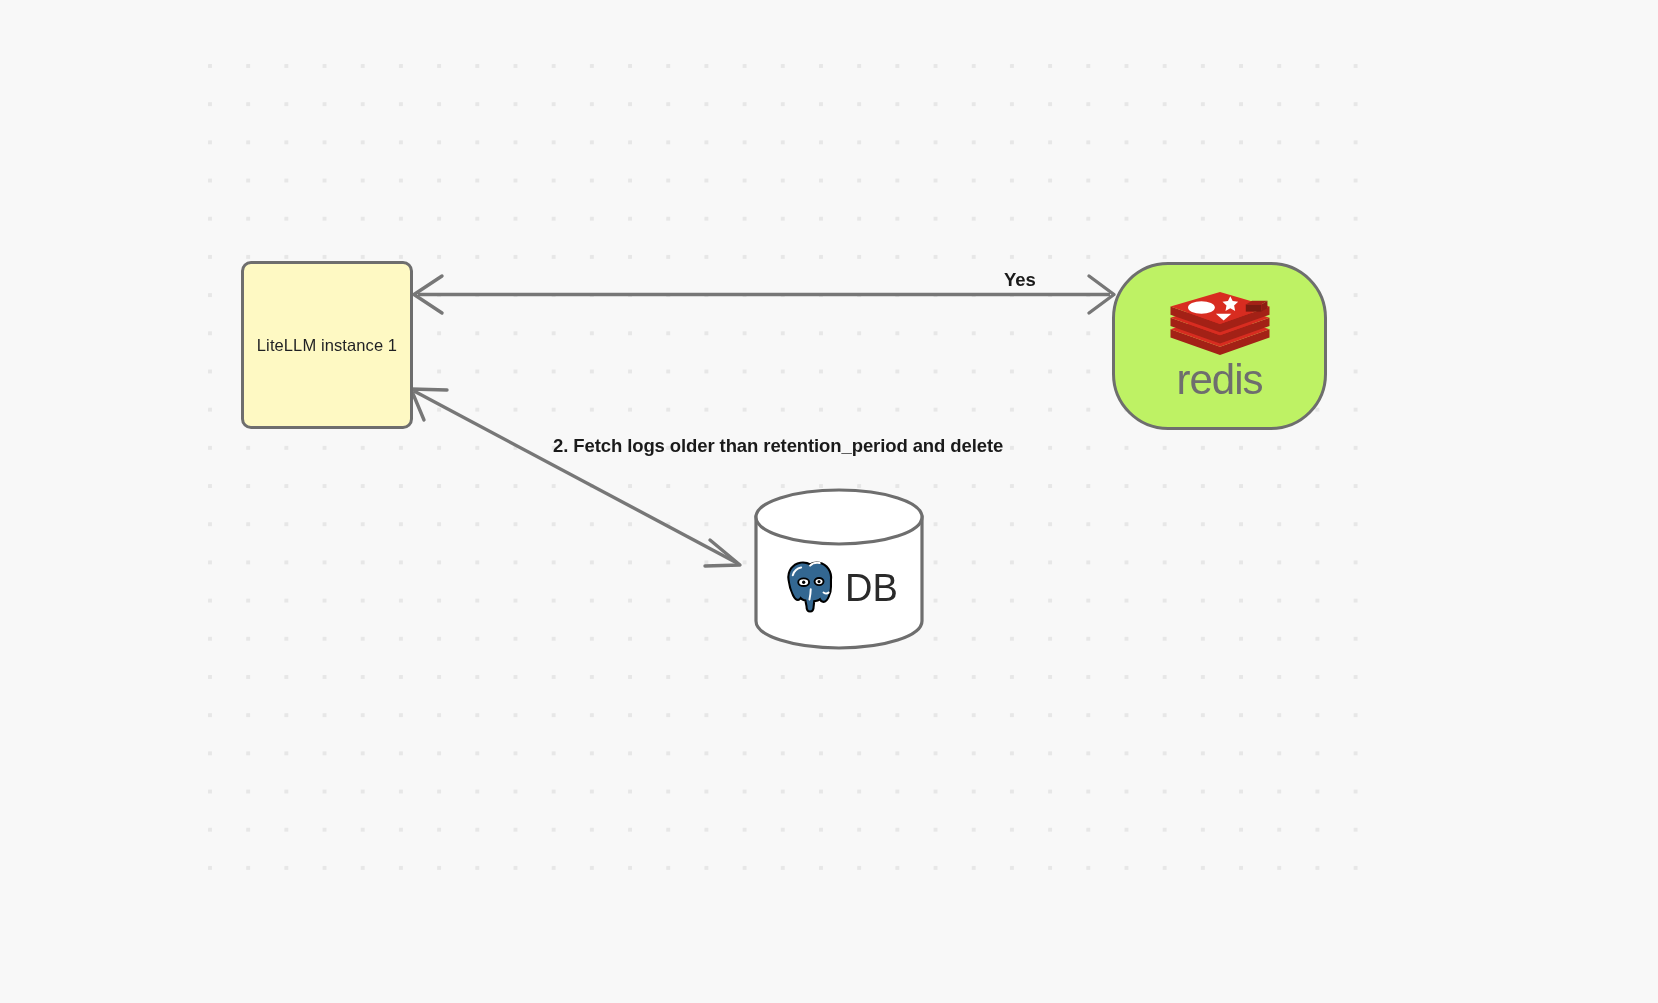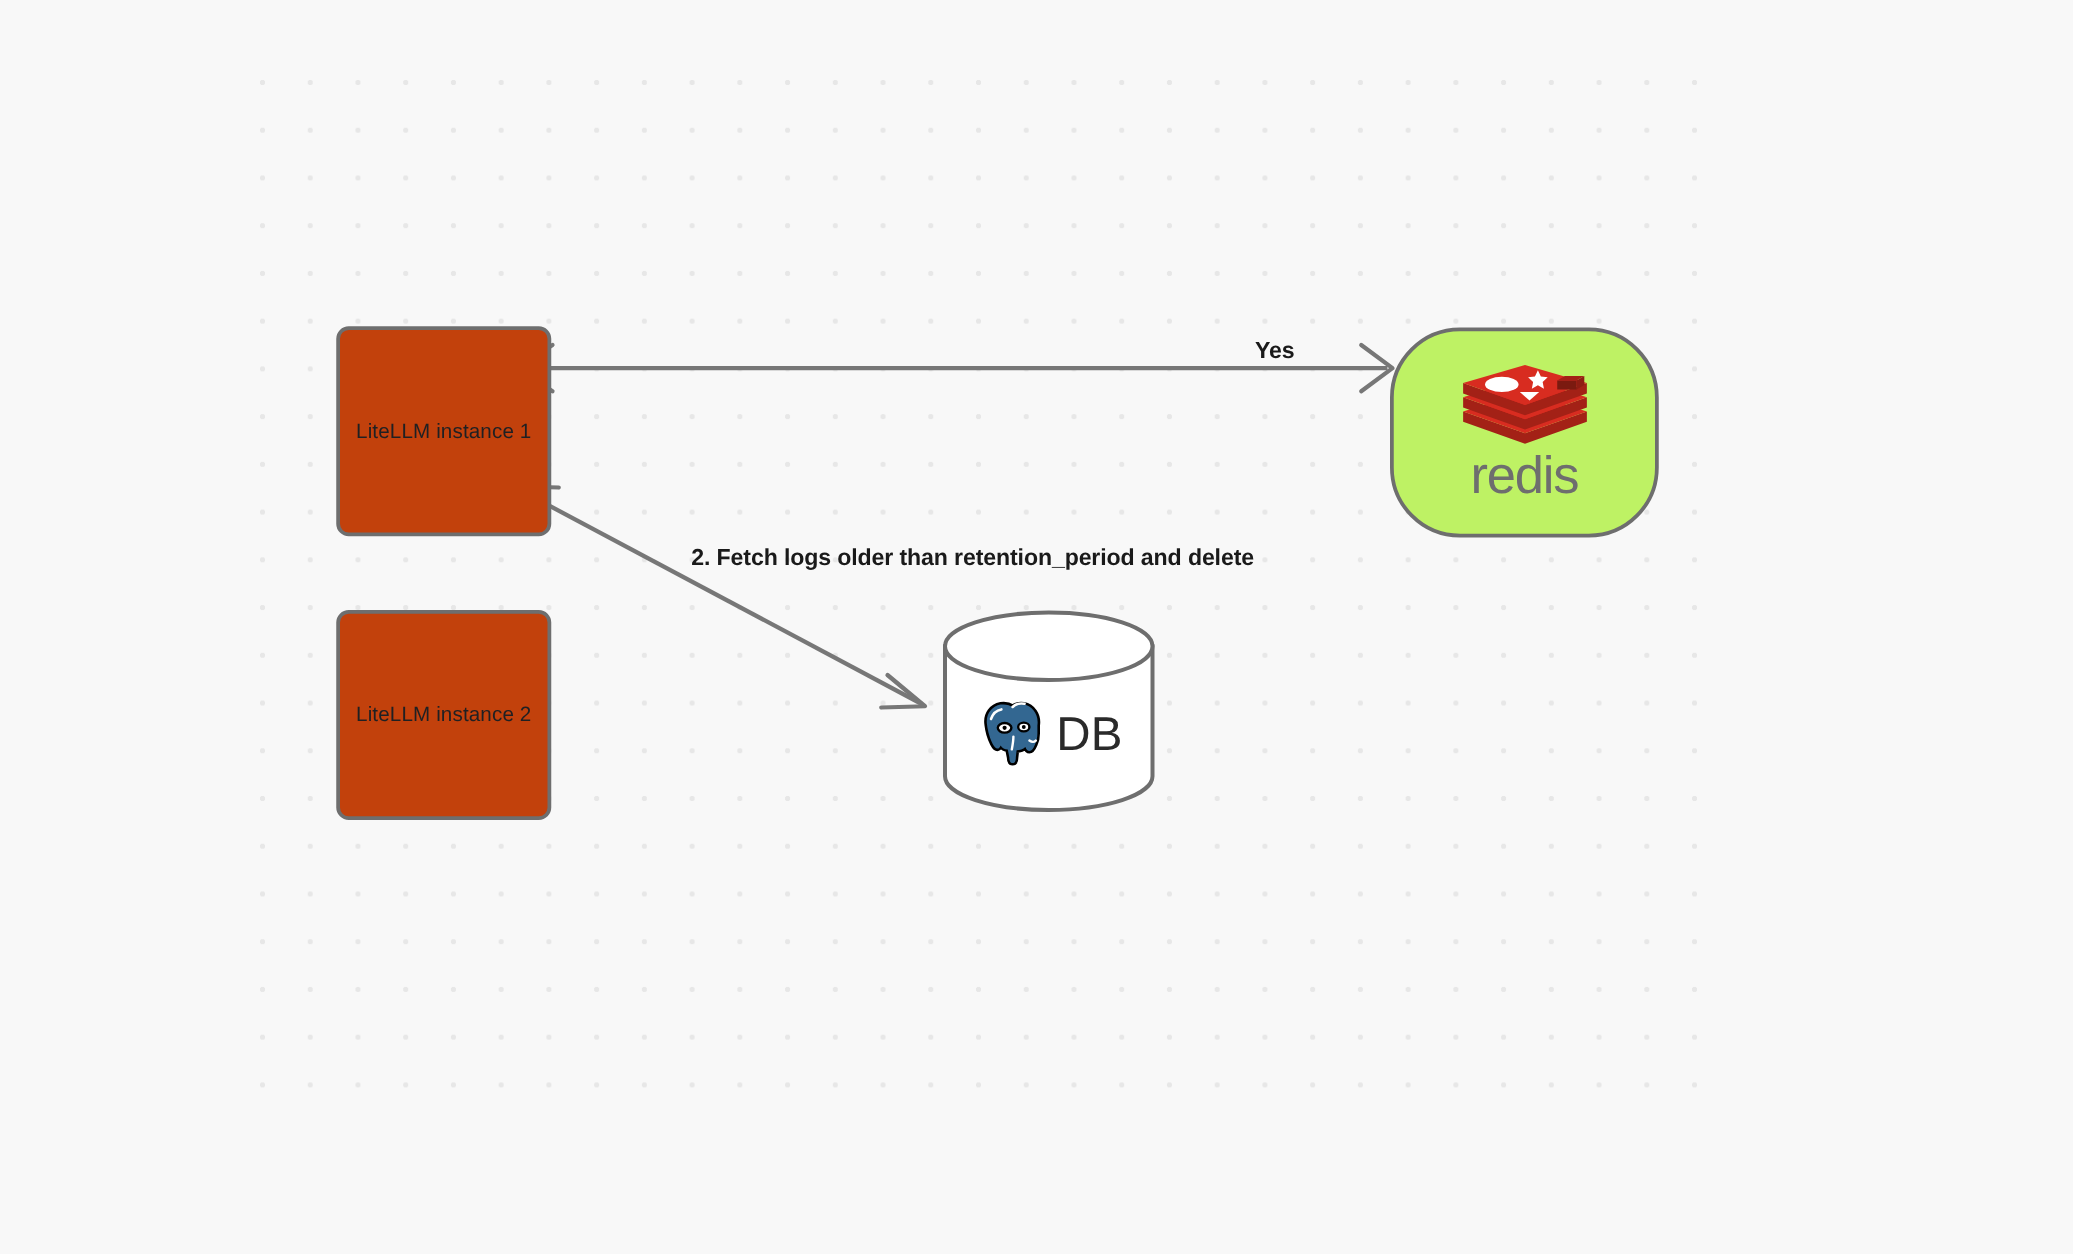--- a/index.html
+++ b/index.html
@@ -41,27 +41,26 @@
     width: 1658px;
     height: 1003px;
     pointer-events: none;
   }
 
   
   .llm-node {
     position: absolute;
     width: 172px;
     height: 168px;
-    background: #c2410c;
+    background: #fef9c3;
     border: 3px solid #6e6e6e;
     border-radius: 10px;
     display: flex;
     align-items: center;
     justify-content: center;
-    margin-left: 28px;
   }
   .llm-node .node-label {
     font-size: 16.5px;
     color: #1f2023;
     font-weight: 400;
     letter-spacing: 0.1px;
     white-space: nowrap;
   }
 
   #llm-1 { left: 241px; top: 261px; }
@@ -159,23 +158,20 @@
       <polyline points="447,390 411,389 424,420" fill="none" stroke="#777777" stroke-width="3.4" stroke-linecap="round" stroke-linejoin="round"></polyline>
 
       <polyline points="710,540 740,565 705,566" fill="none" stroke="#777777" stroke-width="3.4" stroke-linecap="round" stroke-linejoin="round"></polyline>
     </g>
   </svg>
 
   <div class="llm-node" id="llm-1">
     <span class="node-label">LiteLLM instance 1</span>
   </div>
 
-  <div class="llm-node" id="llm-2">
-    <span class="node-label">LiteLLM instance 2</span>
-  </div>
 
 
   <div id="redis-node">
     <svg id="redis-logo-mark" viewBox="0 0 200 128" xmlns="http://www.w3.org/2000/svg">
 
       <path d="M100 124 L4 90 L4 74 L100 108 L196 74 L196 90 Z" fill="#a32116"></path>
       <path d="M100 108 L4 74 L100 44 L196 74 Z" fill="#d82c20"></path>
 
       <path d="M100 102 L4 68 L4 52 L100 86 L196 52 L196 68 Z" fill="#a32116"></path>
       <path d="M100 86 L4 52 L100 22 L196 52 Z" fill="#d82c20"></path>

